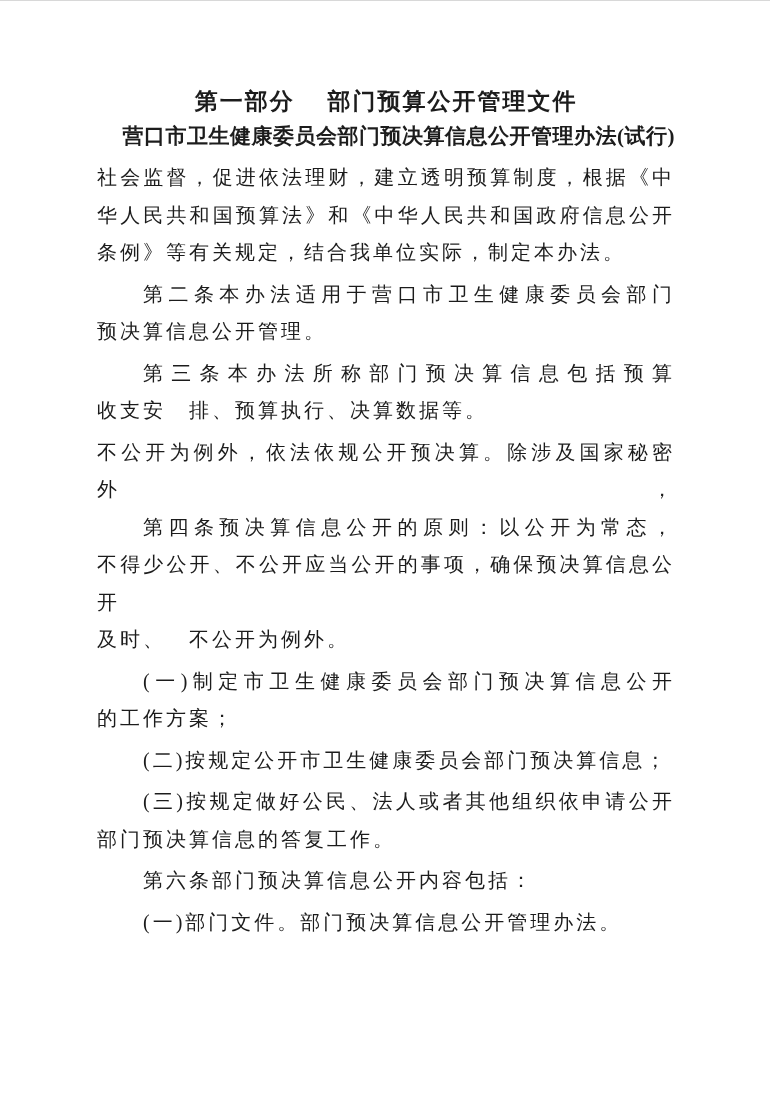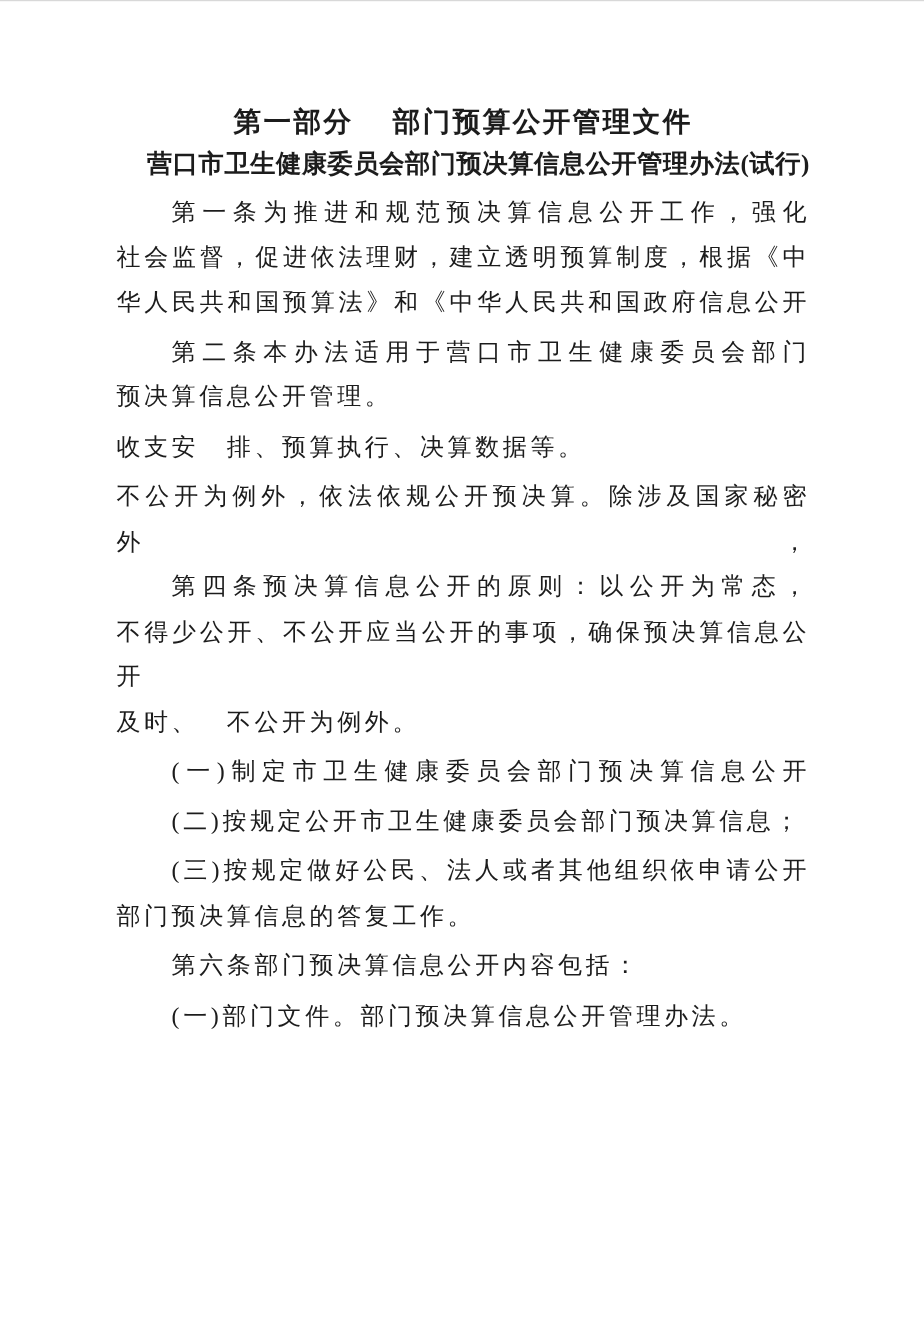--- a/index.html
+++ b/index.html
@@ -62,39 +62,41 @@
 </style>
 </head>
 <body>
 
 <div class="page">
   <div class="content">
     <div class="doc-title">第一部分　 部门预算公开管理文件</div>
     <div class="doc-subtitle">营口市卫生健康委员会部门预决算信息公开管理办法(试行)</div>
     <div class="doc-body">
         <div class="para">
-          <div class="line fill indent">第一条为推进和规范预决算信息公开工作，强化</div>
           <div class="line fill">社会监督，促进依法理财，建立透明预算制度，根据《中</div>
           <div class="line fill">华人民共和国预算法》和《中华人民共和国政府信息公开</div>
+          <div class="line">条例》等有关规定，结合我单位实际，制定本办法。</div>
         </div>
         <div class="para">
           <div class="line fill indent">第二条本办法适用于营口市卫生健康委员会部门</div>
           <div class="line">预决算信息公开管理。</div>
         </div>
         <div class="para">
+          <div class="line fill indent">第三条本办法所称部门预决算信息包括预算</div>
           <div class="line">收支安　排、预算执行、决算数据等。</div>
         </div>
         <div class="para">
           <div class="line fill">不公开为例外，依法依规公开预决算。除涉及国家秘密外，</div>
           <div class="line fill indent">第四条预决算信息公开的原则：以公开为常态，</div>
           <div class="line fill">不得少公开、不公开应当公开的事项，确保预决算信息公开</div>
           <div class="line">及时、　不公开为例外。</div>
         </div>
         <div class="para">
           <div class="line fill indent">(一)制定市卫生健康委员会部门预决算信息公开</div>
+          <div class="line">的工作方案；</div>
         </div>
         <div class="para">
           <div class="line indent">(二)按规定公开市卫生健康委员会部门预决算信息；</div>
         </div>
         <div class="para">
           <div class="line fill indent">(三)按规定做好公民、法人或者其他组织依申请公开</div>
           <div class="line">部门预决算信息的答复工作。</div>
         </div>
         <div class="para">
           <div class="line indent">第六条部门预决算信息公开内容包括：</div>

